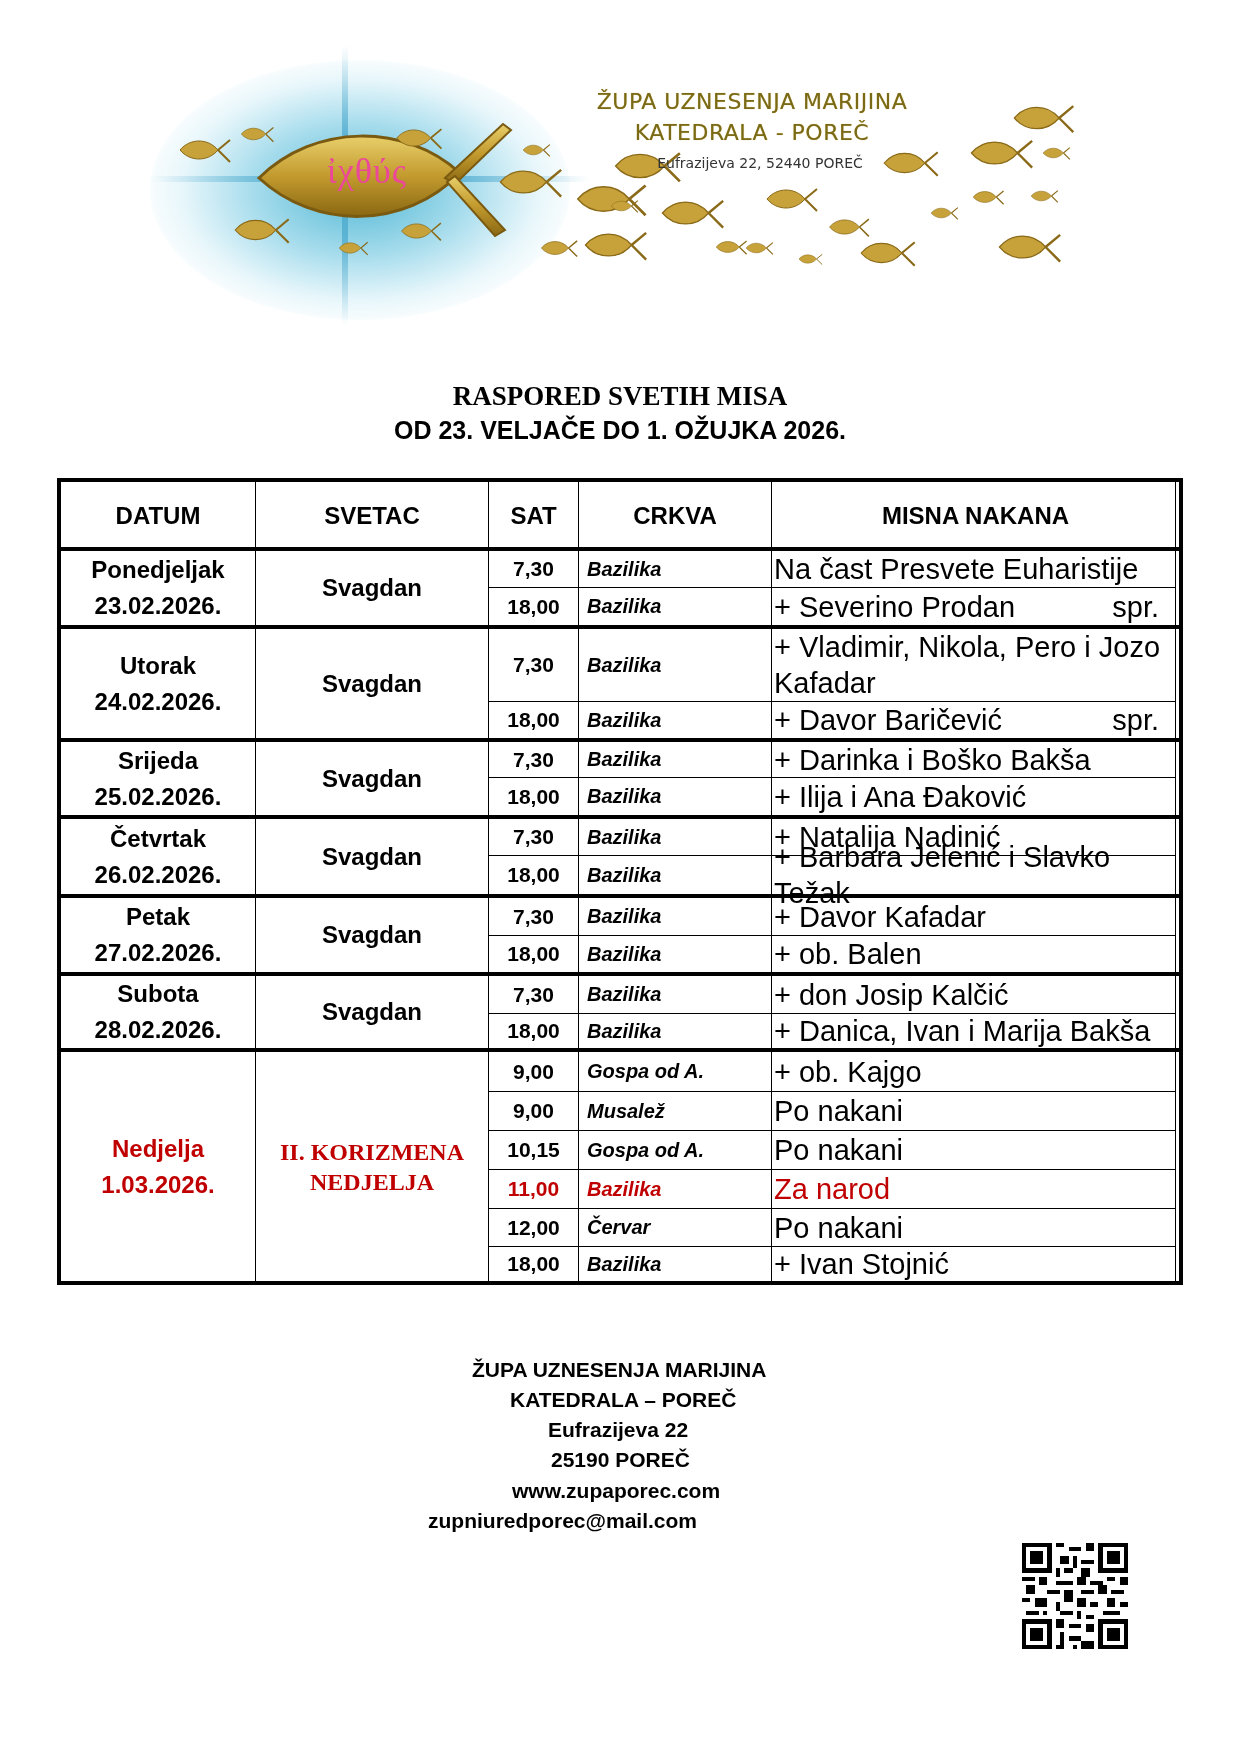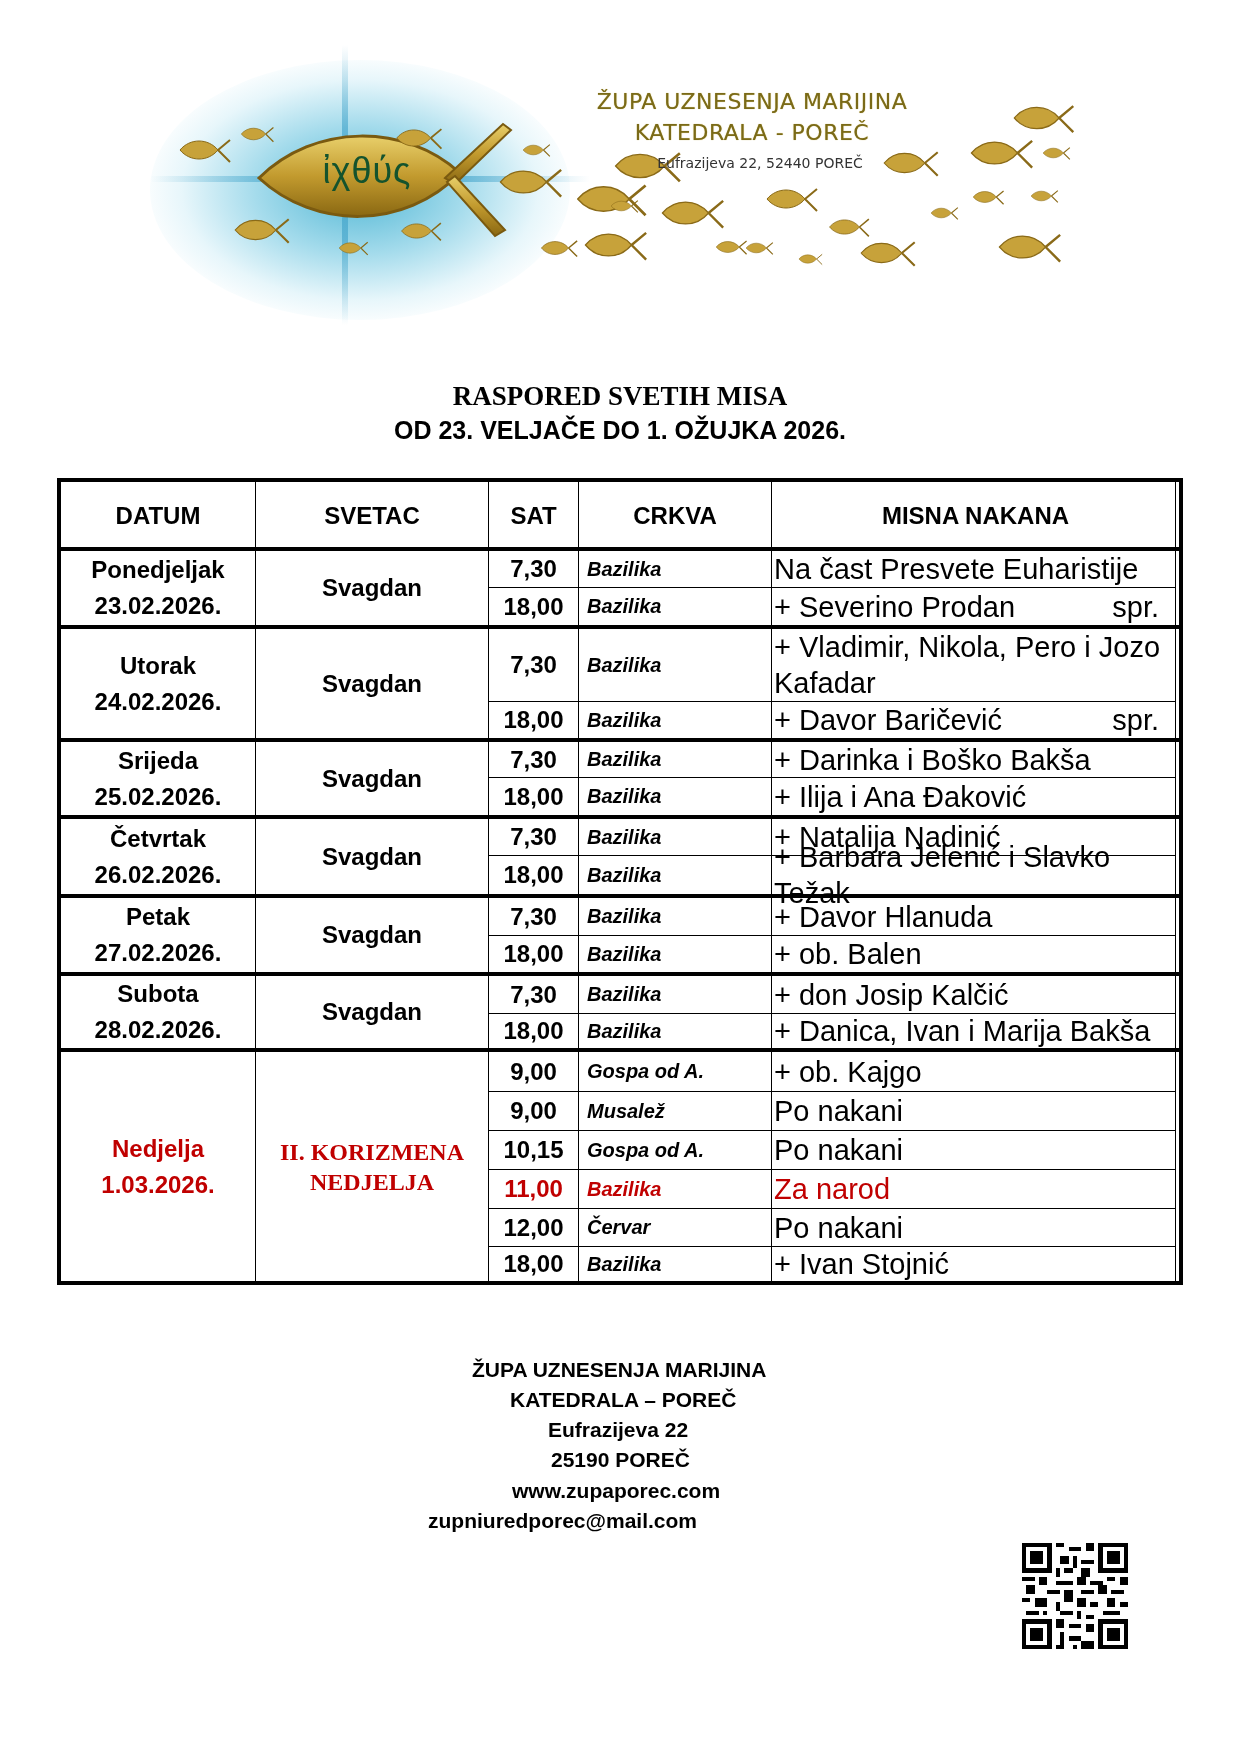--- a/index.html
+++ b/index.html
@@ -5,40 +5,40 @@
   html, body { margin:0; padding:0; background:#ffffff; }
   body { width:1240px; height:1754px; position:relative; overflow:hidden; font-family:"Liberation Sans", "DejaVu Sans", sans-serif; color:#000; }
 
   
   .logo { position:absolute; left:0; top:0; width:1240px; height:340px; }
   .glow { position:absolute; left:150px; top:60px; width:420px; height:260px; border-radius:50%;
           background: radial-gradient(ellipse at center, rgba(50,170,205,0.85) 0%, rgba(90,190,220,0.55) 35%, rgba(160,220,238,0.25) 60%, rgba(255,255,255,0) 75%); }
   .ray-h { position:absolute; left:150px; top:176px; width:440px; height:6px; background:linear-gradient(90deg, rgba(255,255,255,0), rgba(60,160,200,0.6) 30%, rgba(60,160,200,0.6) 70%, rgba(255,255,255,0)); }
   .ray-v { position:absolute; left:342px; top:45px; width:6px; height:280px; background:linear-gradient(180deg, rgba(255,255,255,0), rgba(60,160,200,0.6) 30%, rgba(60,160,200,0.6) 70%, rgba(255,255,255,0)); }
   .ichthys { position:absolute; left:255px; top:118px; width:260px; height:120px; }
-  .ichthys-text { position:absolute; left:302px; top:150px; width:130px; text-align:center; font-family:Liberation Sans, sans-serif; font-size:36px; color:#14532d; letter-spacing:1px; }
+  .ichthys-text { position:absolute; left:302px; top:150px; width:130px; text-align:center; font-family:Liberation Serif, serif; font-size:36px; color:#ec4899; letter-spacing:1px; }
   .fish { position:absolute; }
   .logo-title { position:absolute; left:592px; top:86px; width:320px; text-align:center; font-family:"DejaVu Sans", sans-serif; font-size:22px; line-height:31px; color:#7a6a18; letter-spacing:0.5px; text-shadow:0 0 1px #c8b45a; }
   .logo-addr { position:absolute; left:650px; top:155px; width:220px; text-align:center; font-family:"DejaVu Sans", sans-serif; font-size:14px; color:#333; }
 
   
   .title { position:absolute; left:0; width:1240px; text-align:center; font-weight:bold; font-size:27px; }
   .title.t1 { top:381px;font-family:Liberation Serif, serif; }
   .title.t2 { top:416px; font-size:25px; }
 
   
   .tbl { position:absolute; left:57px; top:478px; width:1126px; height:807px; border:4px solid #000; box-sizing:border-box; }
   .vline { position:absolute; top:0; bottom:0; width:1px; background:#000; }
   .hthick { position:absolute; left:0; right:0; height:4px; background:#000; }
   .hthin { position:absolute; height:1px; background:#000; }
   .cell { position:absolute; display:flex; align-items:center; box-sizing:border-box; }
   .hdr { font-weight:bold; font-size:24px; justify-content:center; }
   .day { font-weight:bold; font-size:24px; justify-content:center; text-align:center; flex-direction:column; line-height:36px; }
   .saint { font-weight:bold; font-size:24px; justify-content:center; }
-  .time { font-weight:bold; font-size:24px; justify-content:center; }
+  .time { font-weight:bold; font-size:21px; justify-content:center; }
   .church { font-weight:bold; font-style:italic; font-size:20px; padding-left:8px; }
   .intent { font-size:29px; padding-left:2px; line-height:36px; }
   .intent .spr { position:absolute; right:16px; }
   .red { color:#c00000; }
   .feast { font-family:"Liberation Serif", "DejaVu Serif", serif; font-weight:bold; font-size:24px; text-align:center; flex-direction:column; justify-content:center; line-height:30px; }
 
   
   .footer { position:absolute; left:0; width:1240px; font-weight:bold; font-size:21px; }
   .fl { position:absolute; white-space:nowrap; }
   .qr { position:absolute; left:1022px; top:1543px; width:106px; height:106px; }
@@ -280,21 +280,21 @@
   <div class="cell church" style="left:518px;top:374px;width:192px;height:38px">Bazilika</div>
   <div class="cell intent" style="left:711px;top:374px;width:403px;height:38px">+ Barbara Jelenić i Slavko Težak</div>
 
   <div class="cell day" style="left:0;top:416px;width:194px;height:74px">
     <span>Petak</span>
     <span>27.02.2026.</span>
   </div>
   <div class="cell saint" style="left:195px;top:416px;width:232px;height:74px">Svagdan</div>
   <div class="cell time" style="left:428px;top:416px;width:89px;height:37px">7,30</div>
   <div class="cell church" style="left:518px;top:416px;width:192px;height:37px">Bazilika</div>
-  <div class="cell intent" style="left:711px;top:416px;width:403px;height:37px">+ Davor Hlanuda</div>
+  <div class="cell intent" style="left:711px;top:416px;width:403px;height:37px">+ Davor Kafadar</div>
   <div class="cell time" style="left:428px;top:454px;width:89px;height:36px">18,00</div>
   <div class="cell church" style="left:518px;top:454px;width:192px;height:36px">Bazilika</div>
   <div class="cell intent" style="left:711px;top:454px;width:403px;height:36px">+ ob. Balen</div>
 
   <div class="cell day" style="left:0;top:494px;width:194px;height:72px">
     <span>Subota</span>
     <span>28.02.2026.</span>
   </div>
   <div class="cell saint" style="left:195px;top:494px;width:232px;height:72px">Svagdan</div>
   <div class="cell time" style="left:428px;top:494px;width:89px;height:37px">7,30</div>

